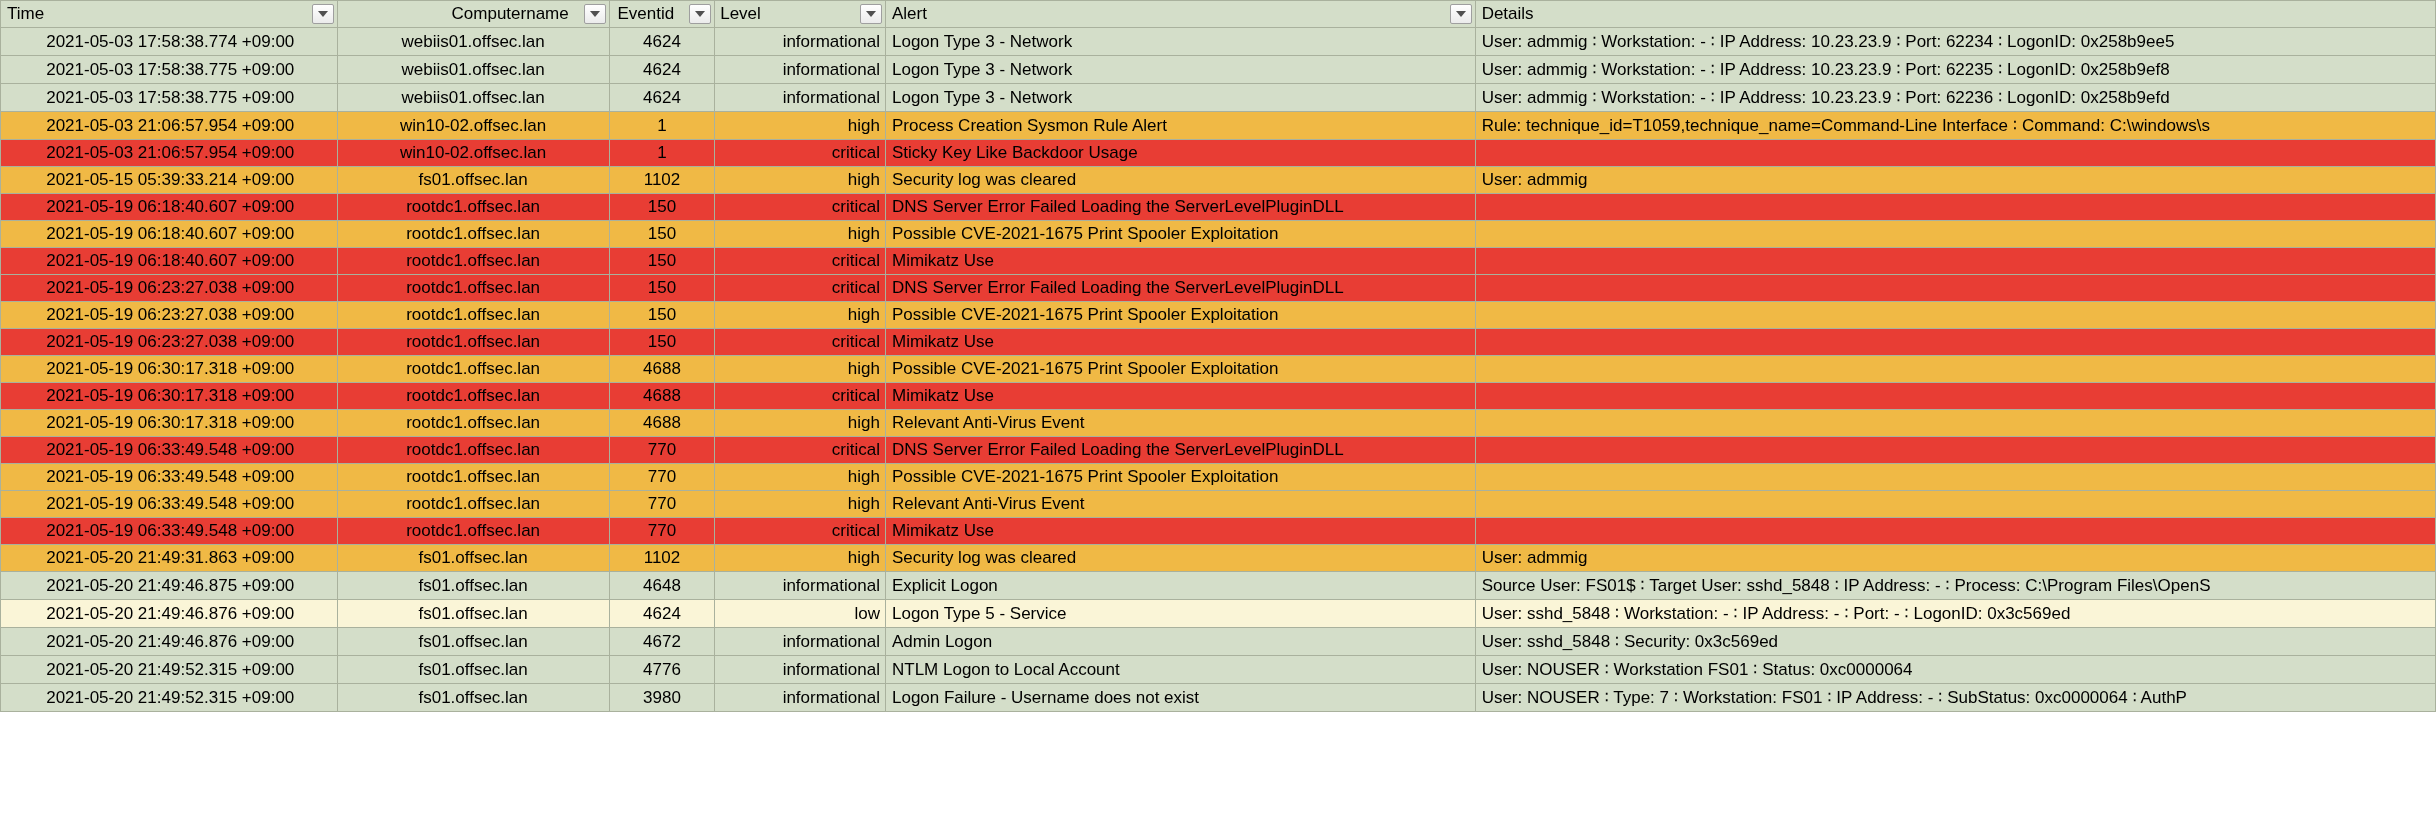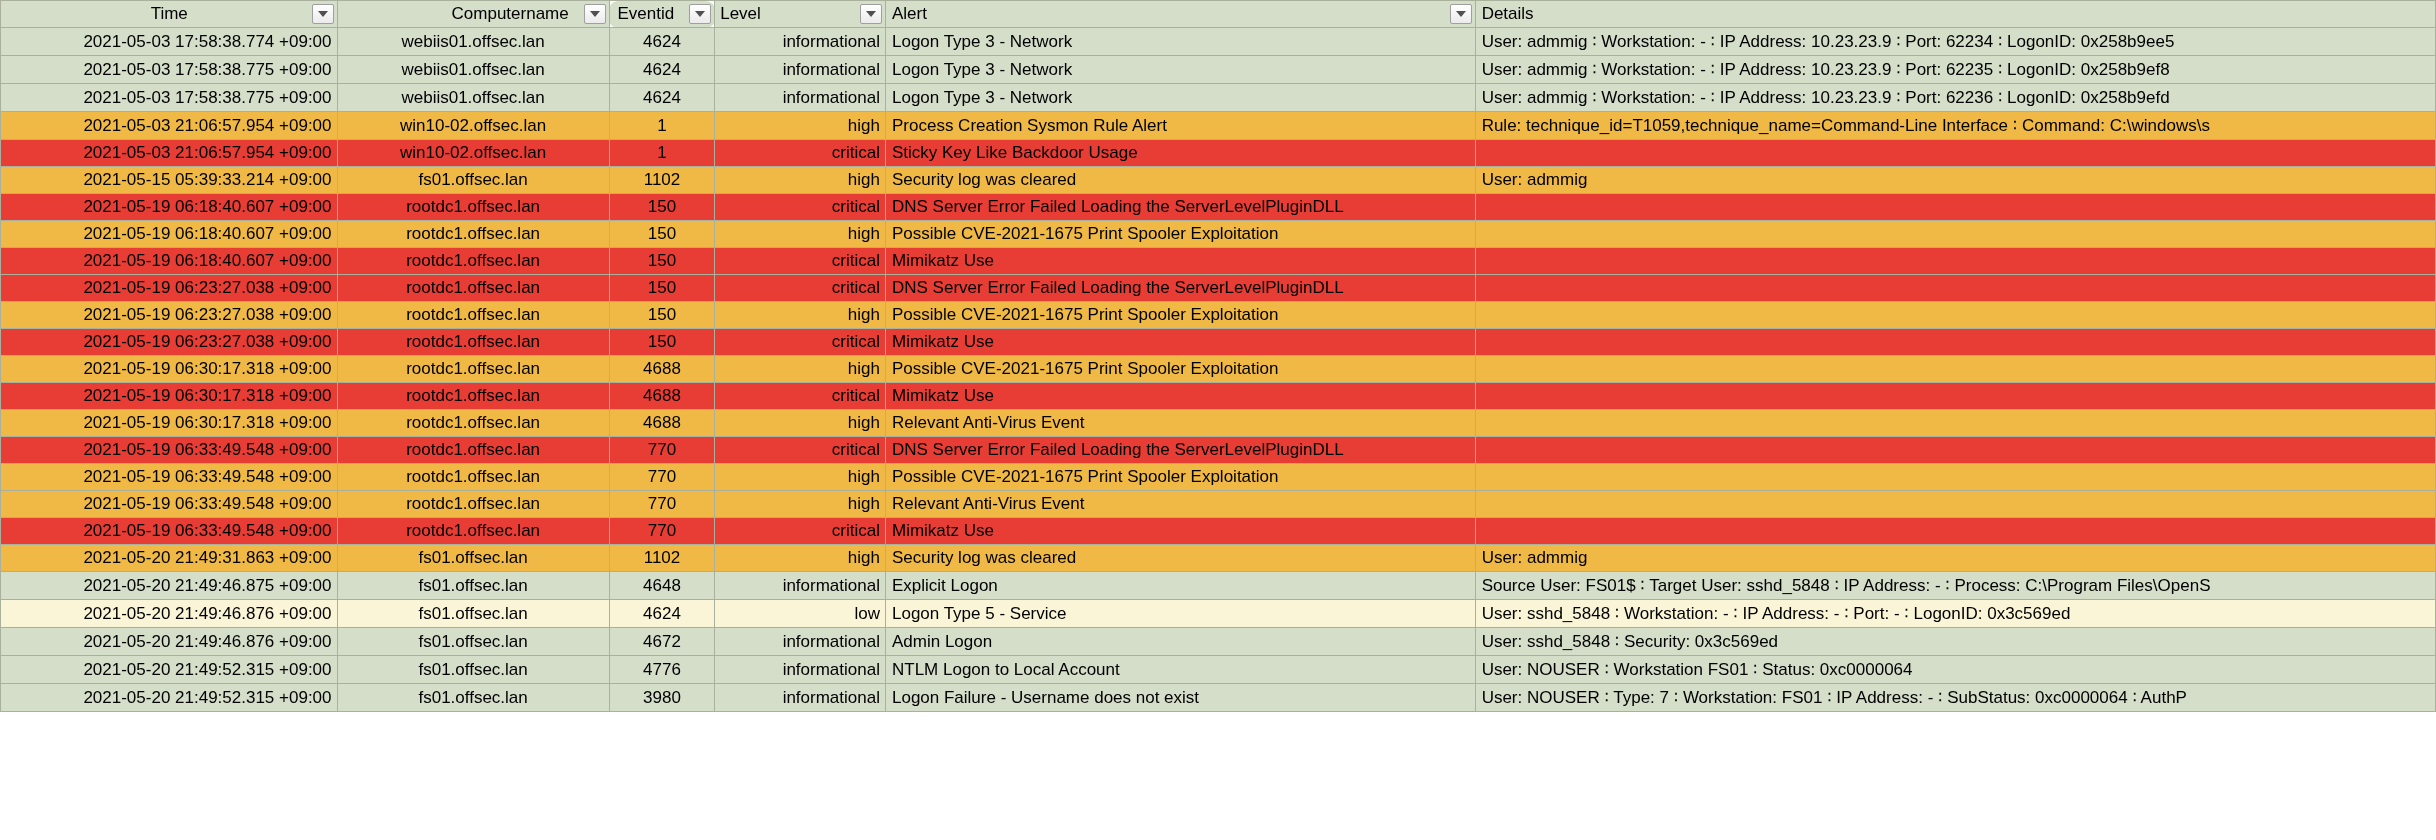--- a/index.html
+++ b/index.html
@@ -29,27 +29,27 @@
   thead th {
     background: #d4dec9;
     font-weight: 400;
     text-align: left;
     position: relative;
     color: #000;
   }
   
   .col-time    { width: 335px; }
   .col-comp    { width: 271px; }
-  .col-eventid { width: 105px; border-radius: 9px; }
+  .col-eventid { width: 105px; }
   .col-level   { width: 170px; }
   .col-alert   { width: 587px; margin-top: 31px; }
   .col-details { width: 956px; }
 
   
-  th.col-time    { text-align: center;  padding-left: 6px;}
+  th.col-time    { text-align: left;  padding-left: 6px;}
   th.col-comp    { text-align: right; padding-right: 40px;}
   th.col-eventid { text-align: right; padding-right: 40px;}
   th.col-level   { text-align: left; padding-right: 40px;}
   th.col-alert   { text-align: left;  padding-left: 6px;}
   th.col-details { text-align: left;  padding-left: 6px;}
 
   
   .filter-btn {
     position: absolute;
     right: 3px;
@@ -61,21 +61,21 @@
     border: 1px solid #9f9f9f;
     border-radius: 2px;
     display: flex;
     align-items: center;
     justify-content: center;
     box-sizing: border-box;
   }
   .filter-btn svg { display:block; }
 
   
-  td.time    { text-align: right;  padding-left: 8px;}
+  td.time    { text-align: center;  padding-left: 8px;}
   td.comp    { text-align: center;}
   td.eventid { text-align: center;}
   td.level   { text-align: right;}
   td.alert   { text-align: left;  padding-left: 6px;}
   td.details { text-align: left;  padding-left: 6px;}
 
   
   tr.lvl-informational td { background: #d4dec9; color:#000;}
   tr.lvl-low           td { background: #faf5d7; color:#000;}
   tr.lvl-high          td { background: #f0b945; color:#000;}

